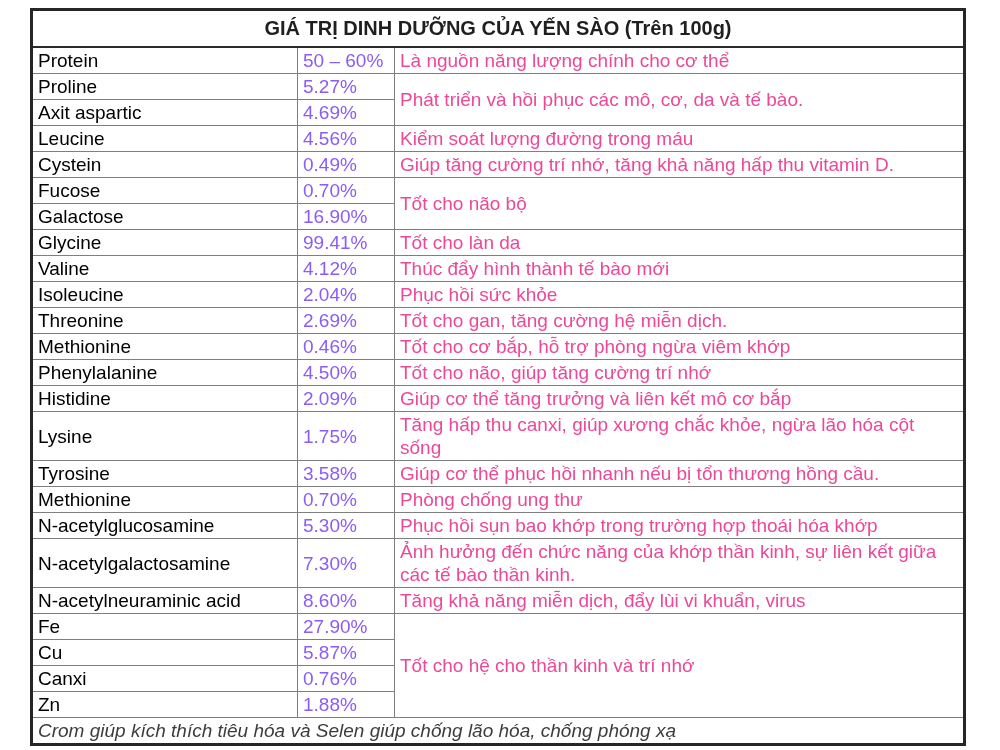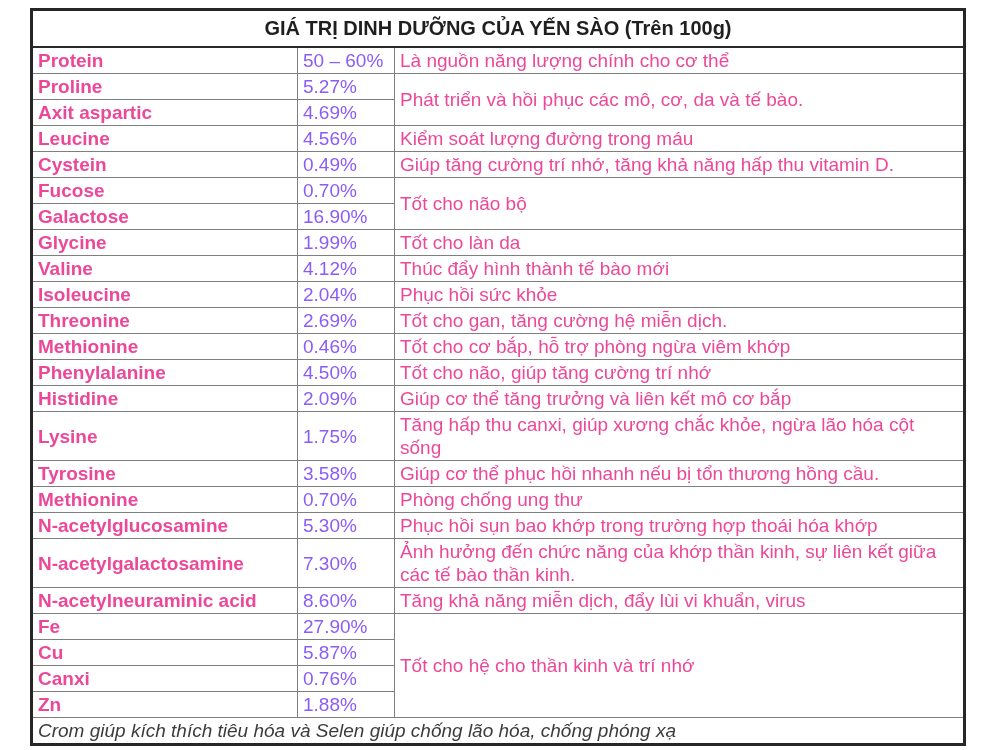--- a/index.html
+++ b/index.html
@@ -35,22 +35,22 @@
   }
   td.title-cell {
     text-align: center;
     font-weight: bold;
     font-size: 20px;
     color: #1f1f1f;
     padding: 6px 4px;
     border-bottom: 2px solid #2a2a2a;
   }
   td.name {
-    font-weight: bold;
-    color: #ec4899;
+    font-weight: normal;
+    color: #000000;
   }
   td.value {
     color: #8b5cf6;
   }
   td.desc {
     color: #ec4899;
   }
   td.footer-cell {
     font-style: italic;
     color: #3c3c3c;
@@ -101,21 +101,21 @@
         <td class="name">Fucose</td>
         <td class="value">0.70%</td>
         <td class="desc" rowspan="2">Tốt cho não bộ</td>
       </tr>
       <tr>
         <td class="name">Galactose</td>
         <td class="value">16.90%</td>
       </tr>
       <tr>
         <td class="name">Glycine</td>
-        <td class="value">1.99%</td>
+        <td class="value">99.41%</td>
         <td class="desc">Tốt cho làn da</td>
       </tr>
       <tr>
         <td class="name">Valine</td>
         <td class="value">4.12%</td>
         <td class="desc">Thúc đẩy hình thành tế bào mới</td>
       </tr>
       <tr>
         <td class="name">Isoleucine</td>
         <td class="value">2.04%</td>

